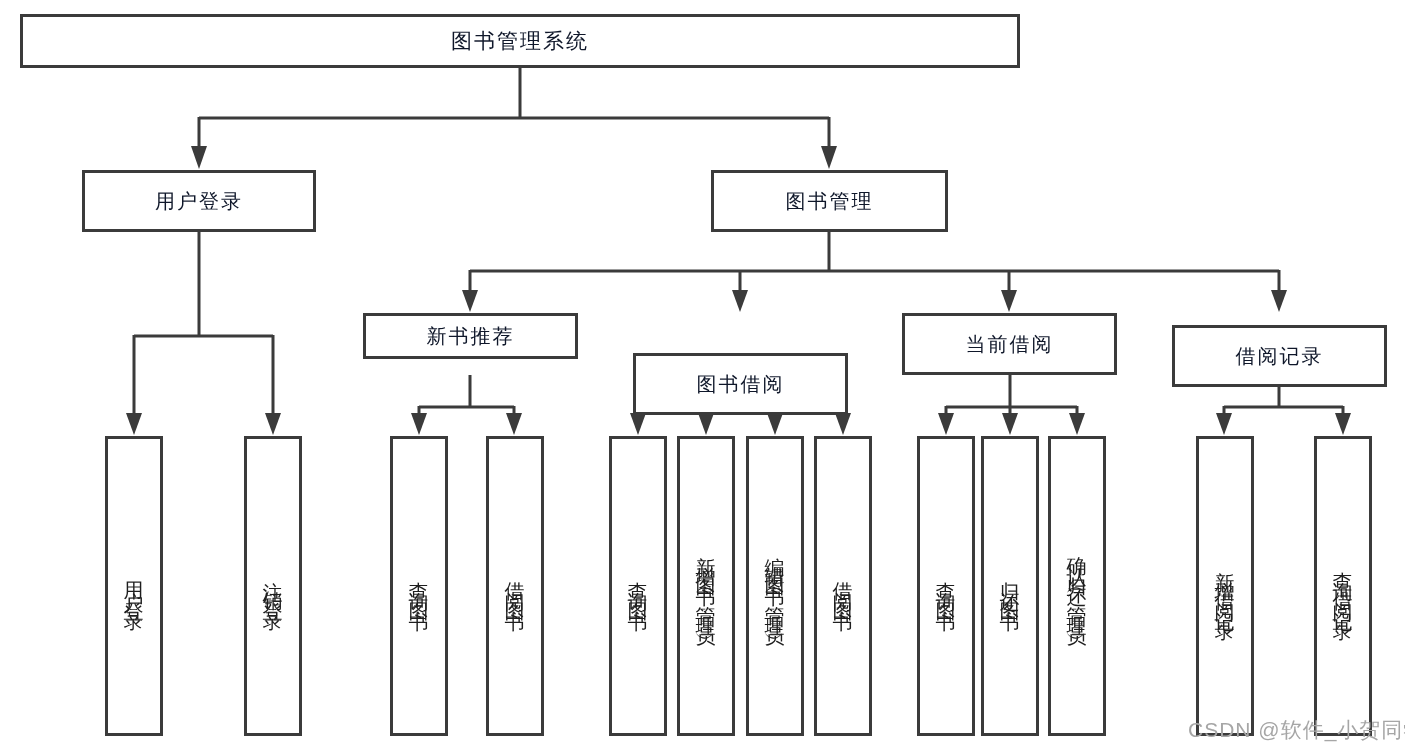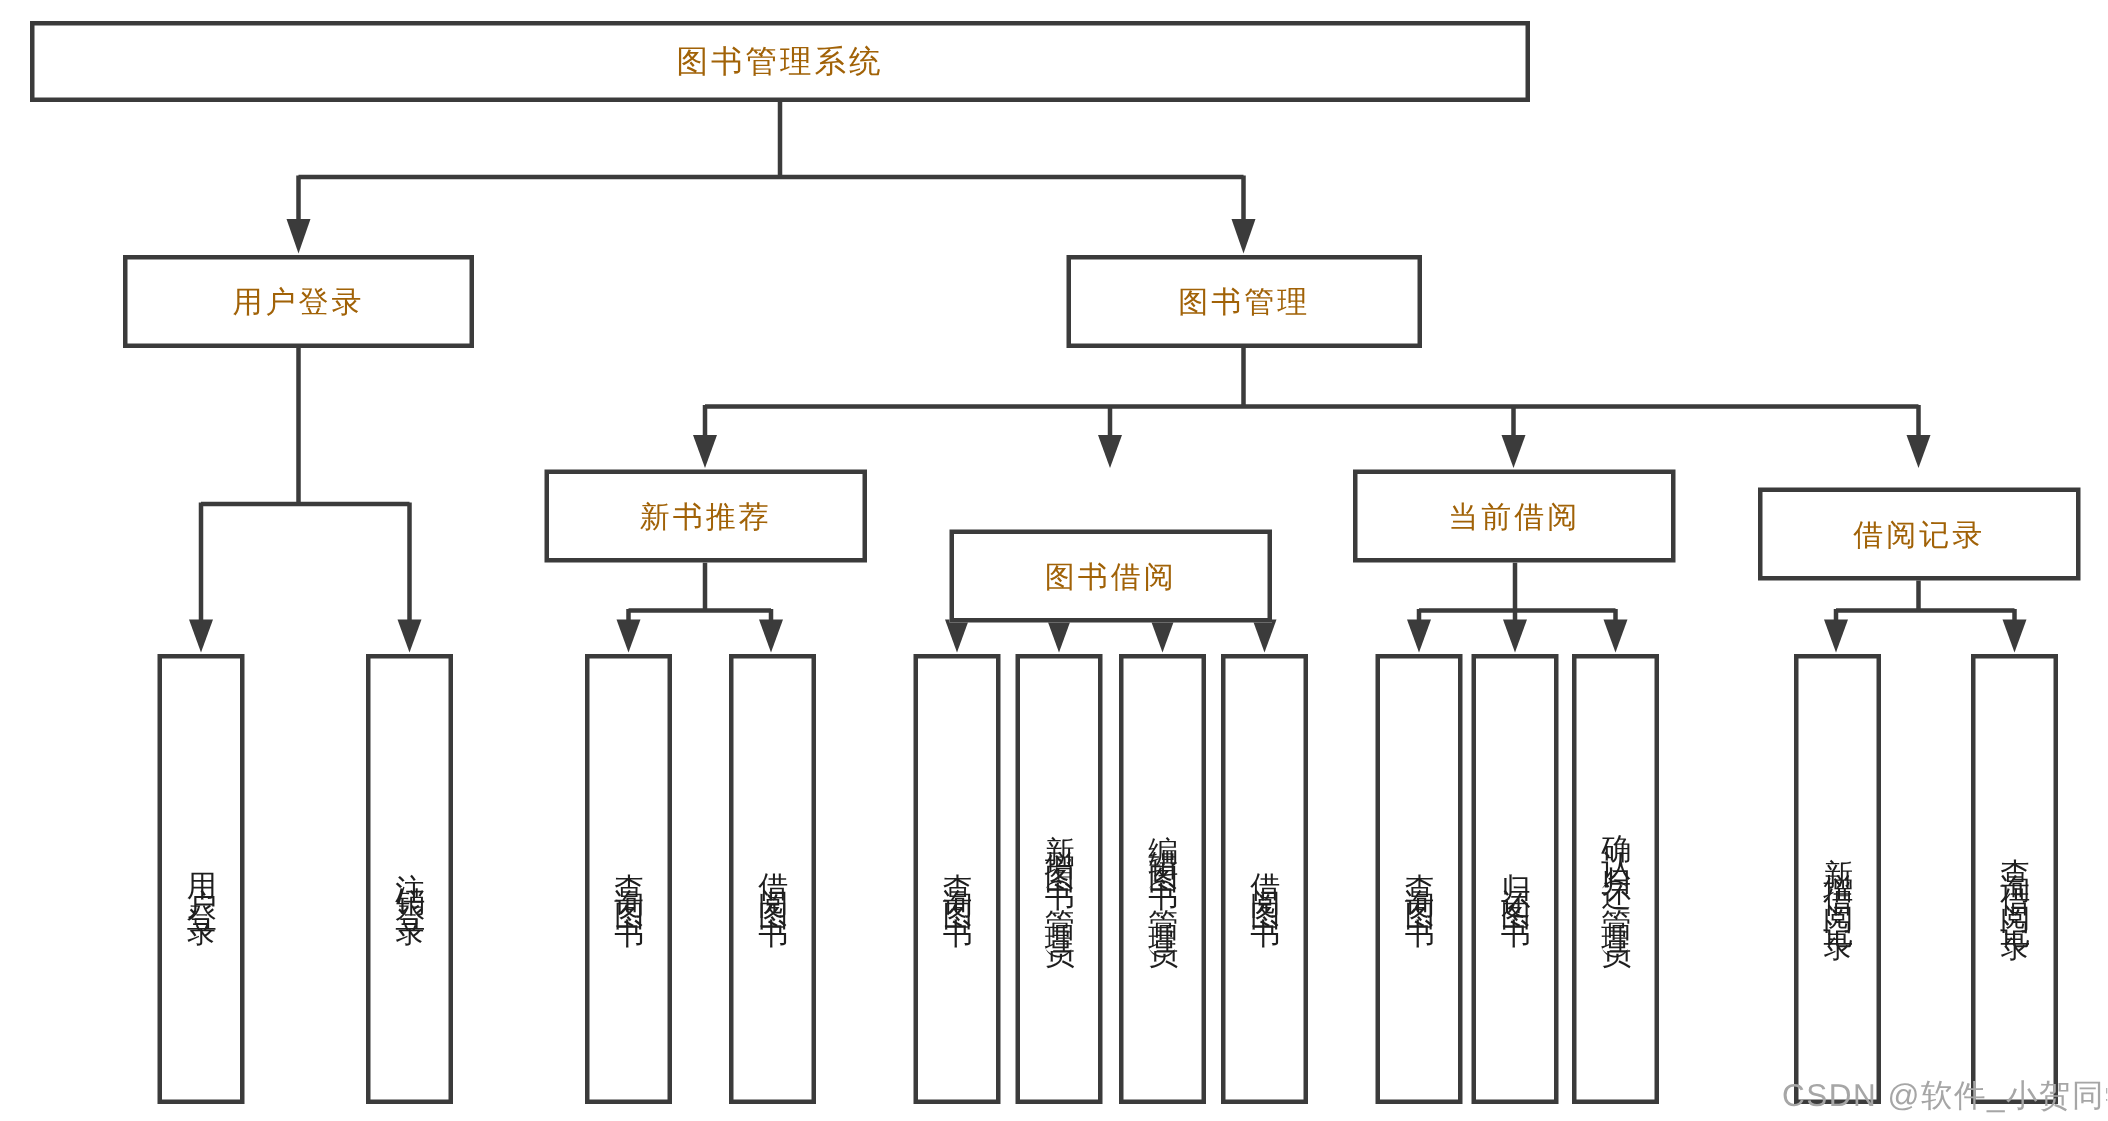--- a/index.html
+++ b/index.html
@@ -26,21 +26,21 @@
     box-sizing: border-box;
     background: #ffffff;
     border: 3px solid #3b3b3b;
     display: flex;
     align-items: center;
     justify-content: center;
     z-index: 2;
   }
   .hbox .lbl {
     font-size: 20px;
-    color: #a16207;
+    color: #0f172a;
     letter-spacing: 2px;
     white-space: nowrap;
   }
   .root-box .lbl { font-size: 21px; }
   .vbox {
     position: absolute;
     box-sizing: border-box;
     width: 58px;
     height: 300px;
     top: 436px;
@@ -67,21 +67,21 @@
     font-size: 21px;
     color: #a6a6a6;
     letter-spacing: 1px;
     white-space: nowrap;
     z-index: 3;
   }
   
   .root-box            { left: 20px;   top: 14px;  width: 1000px; height: 54px; }
   .n-user-login        { left: 82px;   top: 170px; width: 234px;  height: 62px; }
   .n-book-management   { left: 711px;  top: 170px; width: 237px;  height: 62px; justify-content: center; }
-  .n-new-book          { left: 363px;  top: 313px; width: 215px;  height: 62px; }
+  .n-new-book          { left: 363px;  top: 313px; width: 215px;  height: 46px; }
   .n-book-borrow       { left: 633px;  top: 313px; width: 215px;  height: 62px; margin-top: 40px; }
   .n-current-borrow    { left: 902px;  top: 313px; width: 215px;  height: 62px; }
   .n-borrow-record     { left: 1172px; top: 313px; width: 215px;  height: 62px; margin-top: 12px; }
   .v-a1 { left: 105px; }
   .v-a2 { left: 244px; }
   .v-b1 { left: 390px; }
   .v-b2 { left: 486px; }
   .v-c1 { left: 609px; }
   .v-c2 { left: 677px; }
   .v-c3 { left: 746px; }

